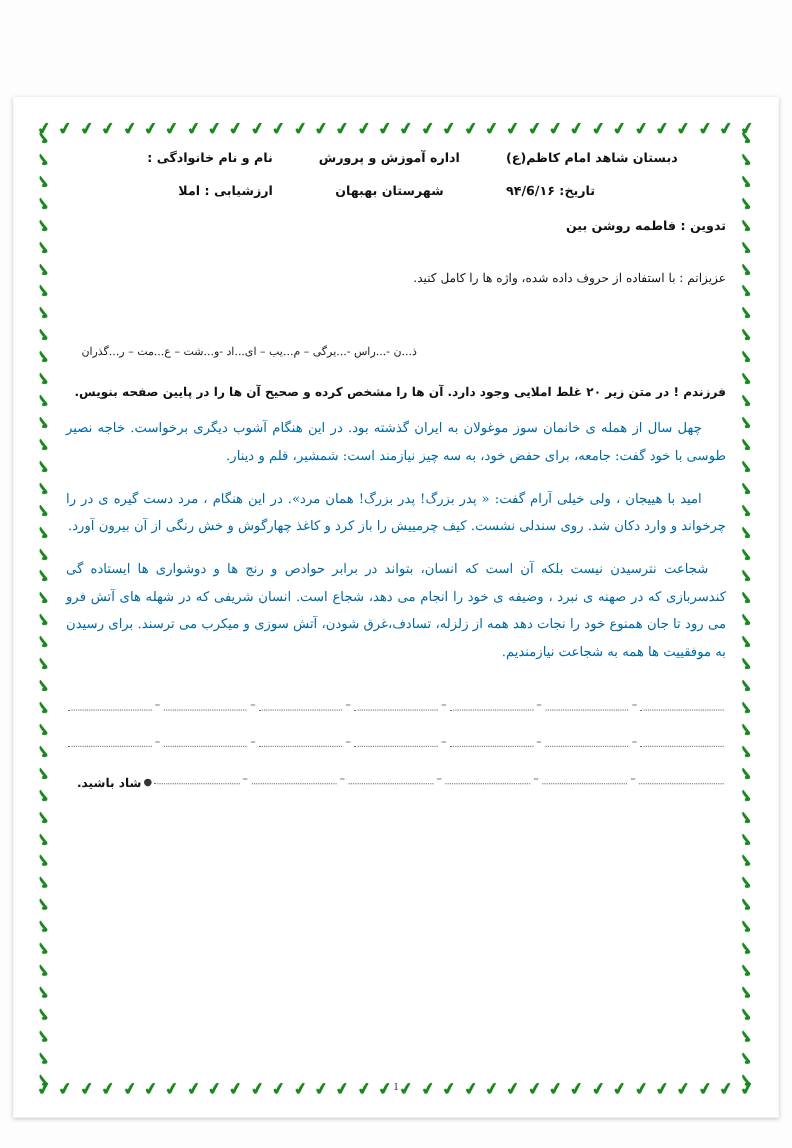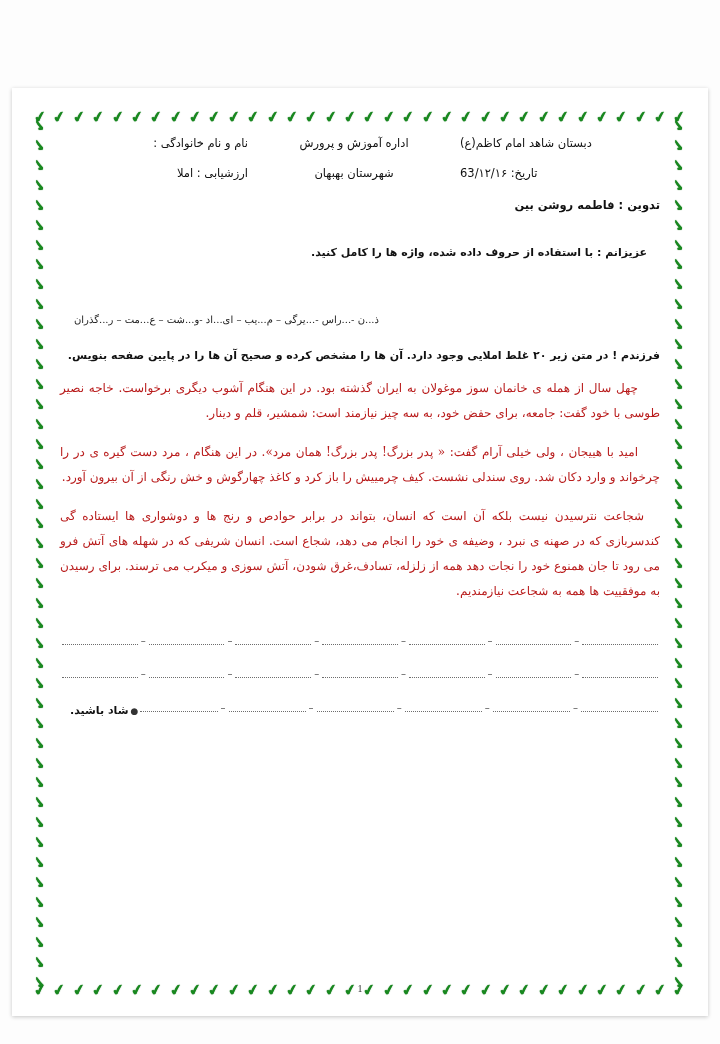--- a/index.html
+++ b/index.html
@@ -65,21 +65,21 @@
     top:48px;
     bottom:56px;
   }
 
   
   .hdr-row{
     display:flex;
     flex-direction:row-reverse;
     justify-content:space-between;
     align-items:baseline;
-    font-weight:normal;
+    font-weight:bold;
     font-size:11.5px;
     color:#111;
     margin-bottom:16px;
     letter-spacing:-.2px;
   }
   .hdr-row .cell{white-space:nowrap;}
   .hdr-row .cell.r{ width:188px; text-align:right; }
   .hdr-row .cell.c{ width:175px; text-align:center; }
   .hdr-row .cell.l{ width:200px; text-align:left; }
 
@@ -94,23 +94,23 @@
   }
 
   
   .star-band{
     position:relative;
     height:92px;
     margin-bottom:6px;
   }
   .instr-line{
     position:absolute;
-    right:13px;
+    right:0;
     top:30px;
-    font-weight:bold;
+    font-weight:normal;
     font-size:11px;
     color:#111;
     white-space:nowrap;
   }
   .star-wrap{
     position:absolute;
     left:46px;
     top:-4px;
     width:248px;
     height:100px;
@@ -154,21 +154,21 @@
     white-space:nowrap;
   }
 
   
   .para{
     direction:rtl;
     text-align:justify;
     text-align-last:right;
     font-size:12px;
     line-height:25px;
-    color:#b91c1c;
+    color:#0369a1;
     margin:0 0 14px 0;
     text-indent:22px;
     font-family:"DejaVu Serif","Liberation Serif",serif;
   }
   .para.p3{ text-indent:16px; }
 
   
   .answers{ margin-top:34px; }
   .ans-row{
     display:flex;
@@ -394,21 +394,21 @@
 
     <div class="hdr-row">
       <div class="cell r">نام و نام خانوادگی :</div>
       <div class="cell c">اداره آموزش و پرورش</div>
       <div class="cell l">دبستان شاهد امام کاظم(ع)</div>
     </div>
 
     <div class="hdr-row hdr-line2">
       <div class="cell r">ارزشیابی : املا</div>
       <div class="cell c">شهرستان بهبهان</div>
-      <div class="cell l">تاریخ: 63/۱۲/۱۶</div>
+      <div class="cell l">تاریخ: ۹۴/6/۱۶</div>
     </div>
 
     <div class="editor-line">تدوین : فاطمه روشن بین</div>
 
     <div class="star-band">
       <div class="instr-line">عزیزانم : با استفاده از حروف داده شده، واژه ها را کامل کنید.</div>
 
     </div>
 
     <div class="exercise e1">ذ...ن -...راس -...یرگی – م...یب – ای...اد -و...شت – ع...مت – ر...گذران</div>

